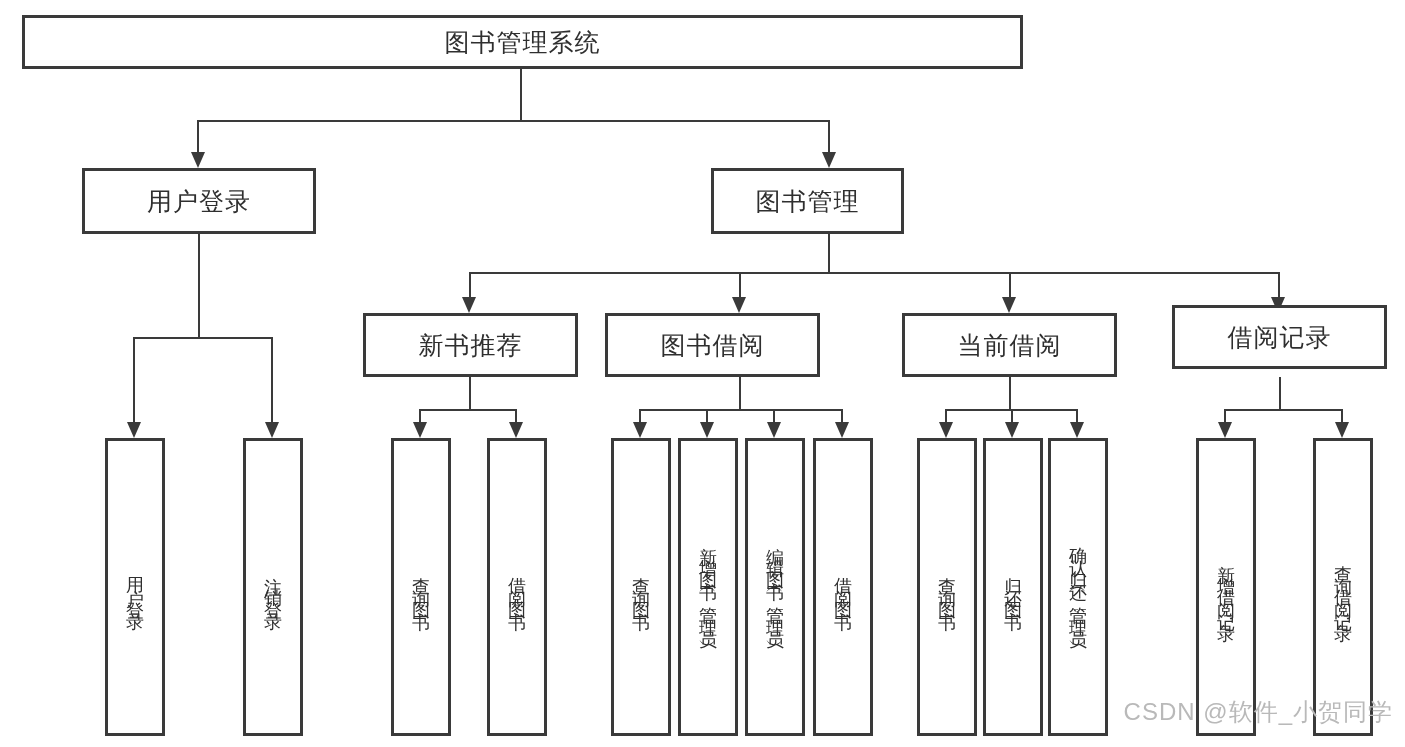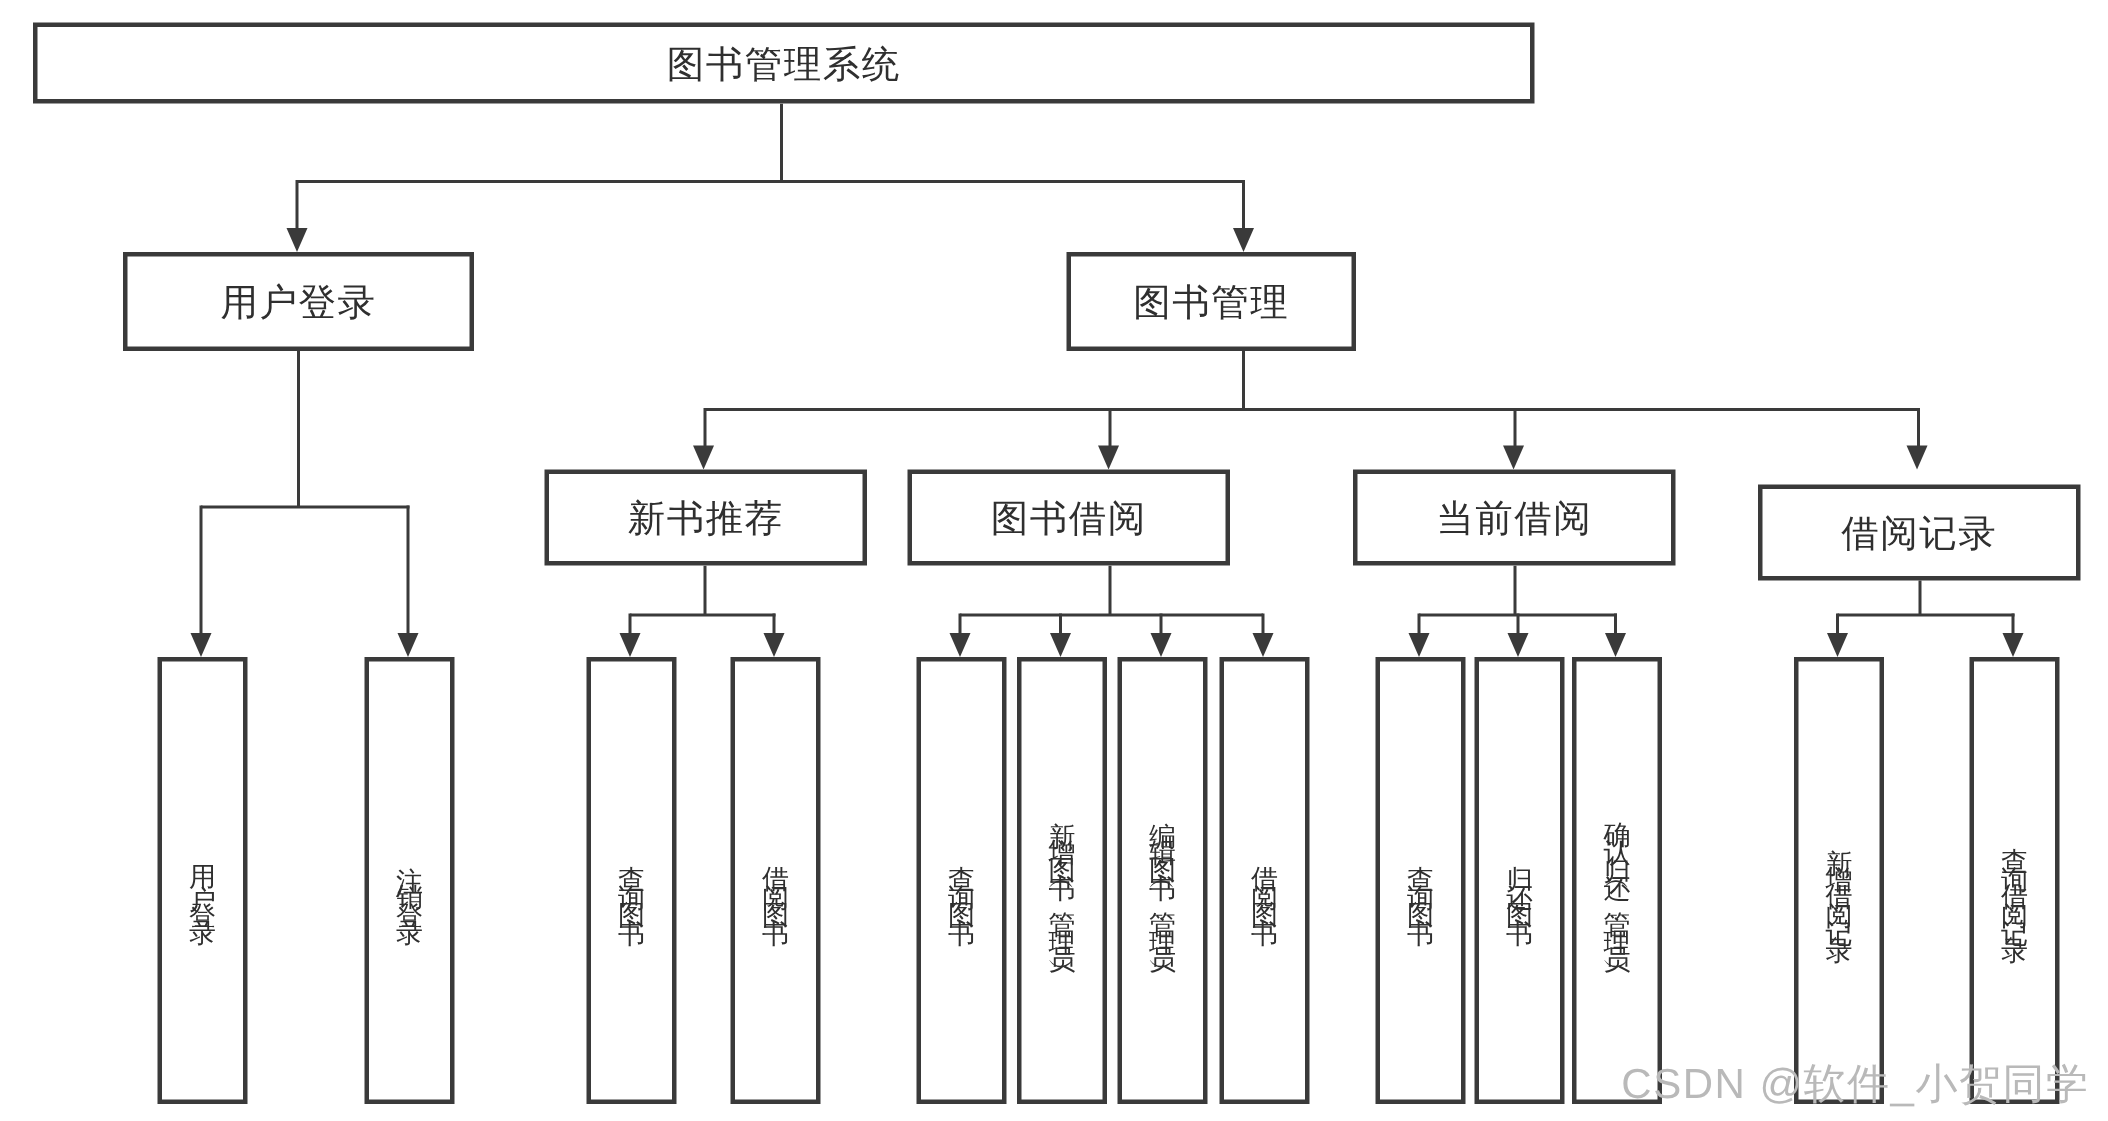--- a/index.html
+++ b/index.html
@@ -63,21 +63,21 @@
     border-right:7px solid transparent;
     border-top:16px solid var(--line);
   }
   
   #n-root {left:22px;  top:15px;  width:1001px; height:54px;}
   #n-l2-0 {left:82px;  top:168px; width:234px;  height:66px;}
   #n-l2-1 {left:711px; top:168px; width:193px;  height:66px;}
   #n-l3-0 {left:363px; top:313px; width:215px;  height:64px;}
   #n-l3-1 {left:605px; top:313px; width:215px;  height:64px;}
   #n-l3-2 {left:902px; top:313px; width:215px;  height:64px;}
-  #n-l3-3 {left:1172px;top:323px; width:215px;  height:64px;}
+  #n-l3-3 {left:1172px;top:305px; width:215px;  height:64px;}
 
   #lf-ul-0{left:105px;} #lf-ul-1{left:243px;}
   #lf-nb-0{left:391px;} #lf-nb-1{left:487px;}
   #lf-bb-0{left:611px;} #lf-bb-1{left:678px;} #lf-bb-2{left:745px;} #lf-bb-3{left:813px;}
   #lf-cb-0{left:917px;} #lf-cb-1{left:983px;} #lf-cb-2{left:1048px;}
   #lf-br-0{left:1196px;}#lf-br-1{left:1313px;}
 
   
   #c-root-v    {left:520px;top:69px;height:52px;}
   #c-root-h    {left:198px;top:120px;width:632px;}
@@ -134,22 +134,22 @@
   #c-br-v      {left:1279px;top:377px;height:33px;}
   #c-br-h      {left:1225px;top:409px;width:118px;}
   #c-br-d0     {left:1224px;top:409px;height:14px;}
   #c-br-d1     {left:1341px;top:409px;height:14px;}
   #c-br-a0     {left:1218px;top:422px;}
   #c-br-a1     {left:1335px;top:422px;}
 
   #watermark{
     position:absolute;
     right:12px;
-    bottom:5px;
-    font-size:28px;
+    bottom:19px;
+    font-size:24px;
     letter-spacing:1px;
     color:var(--wm);
     z-index:5;
   }
 </style>
 </head>
 <body>
 
 <div id="canvas">
 

